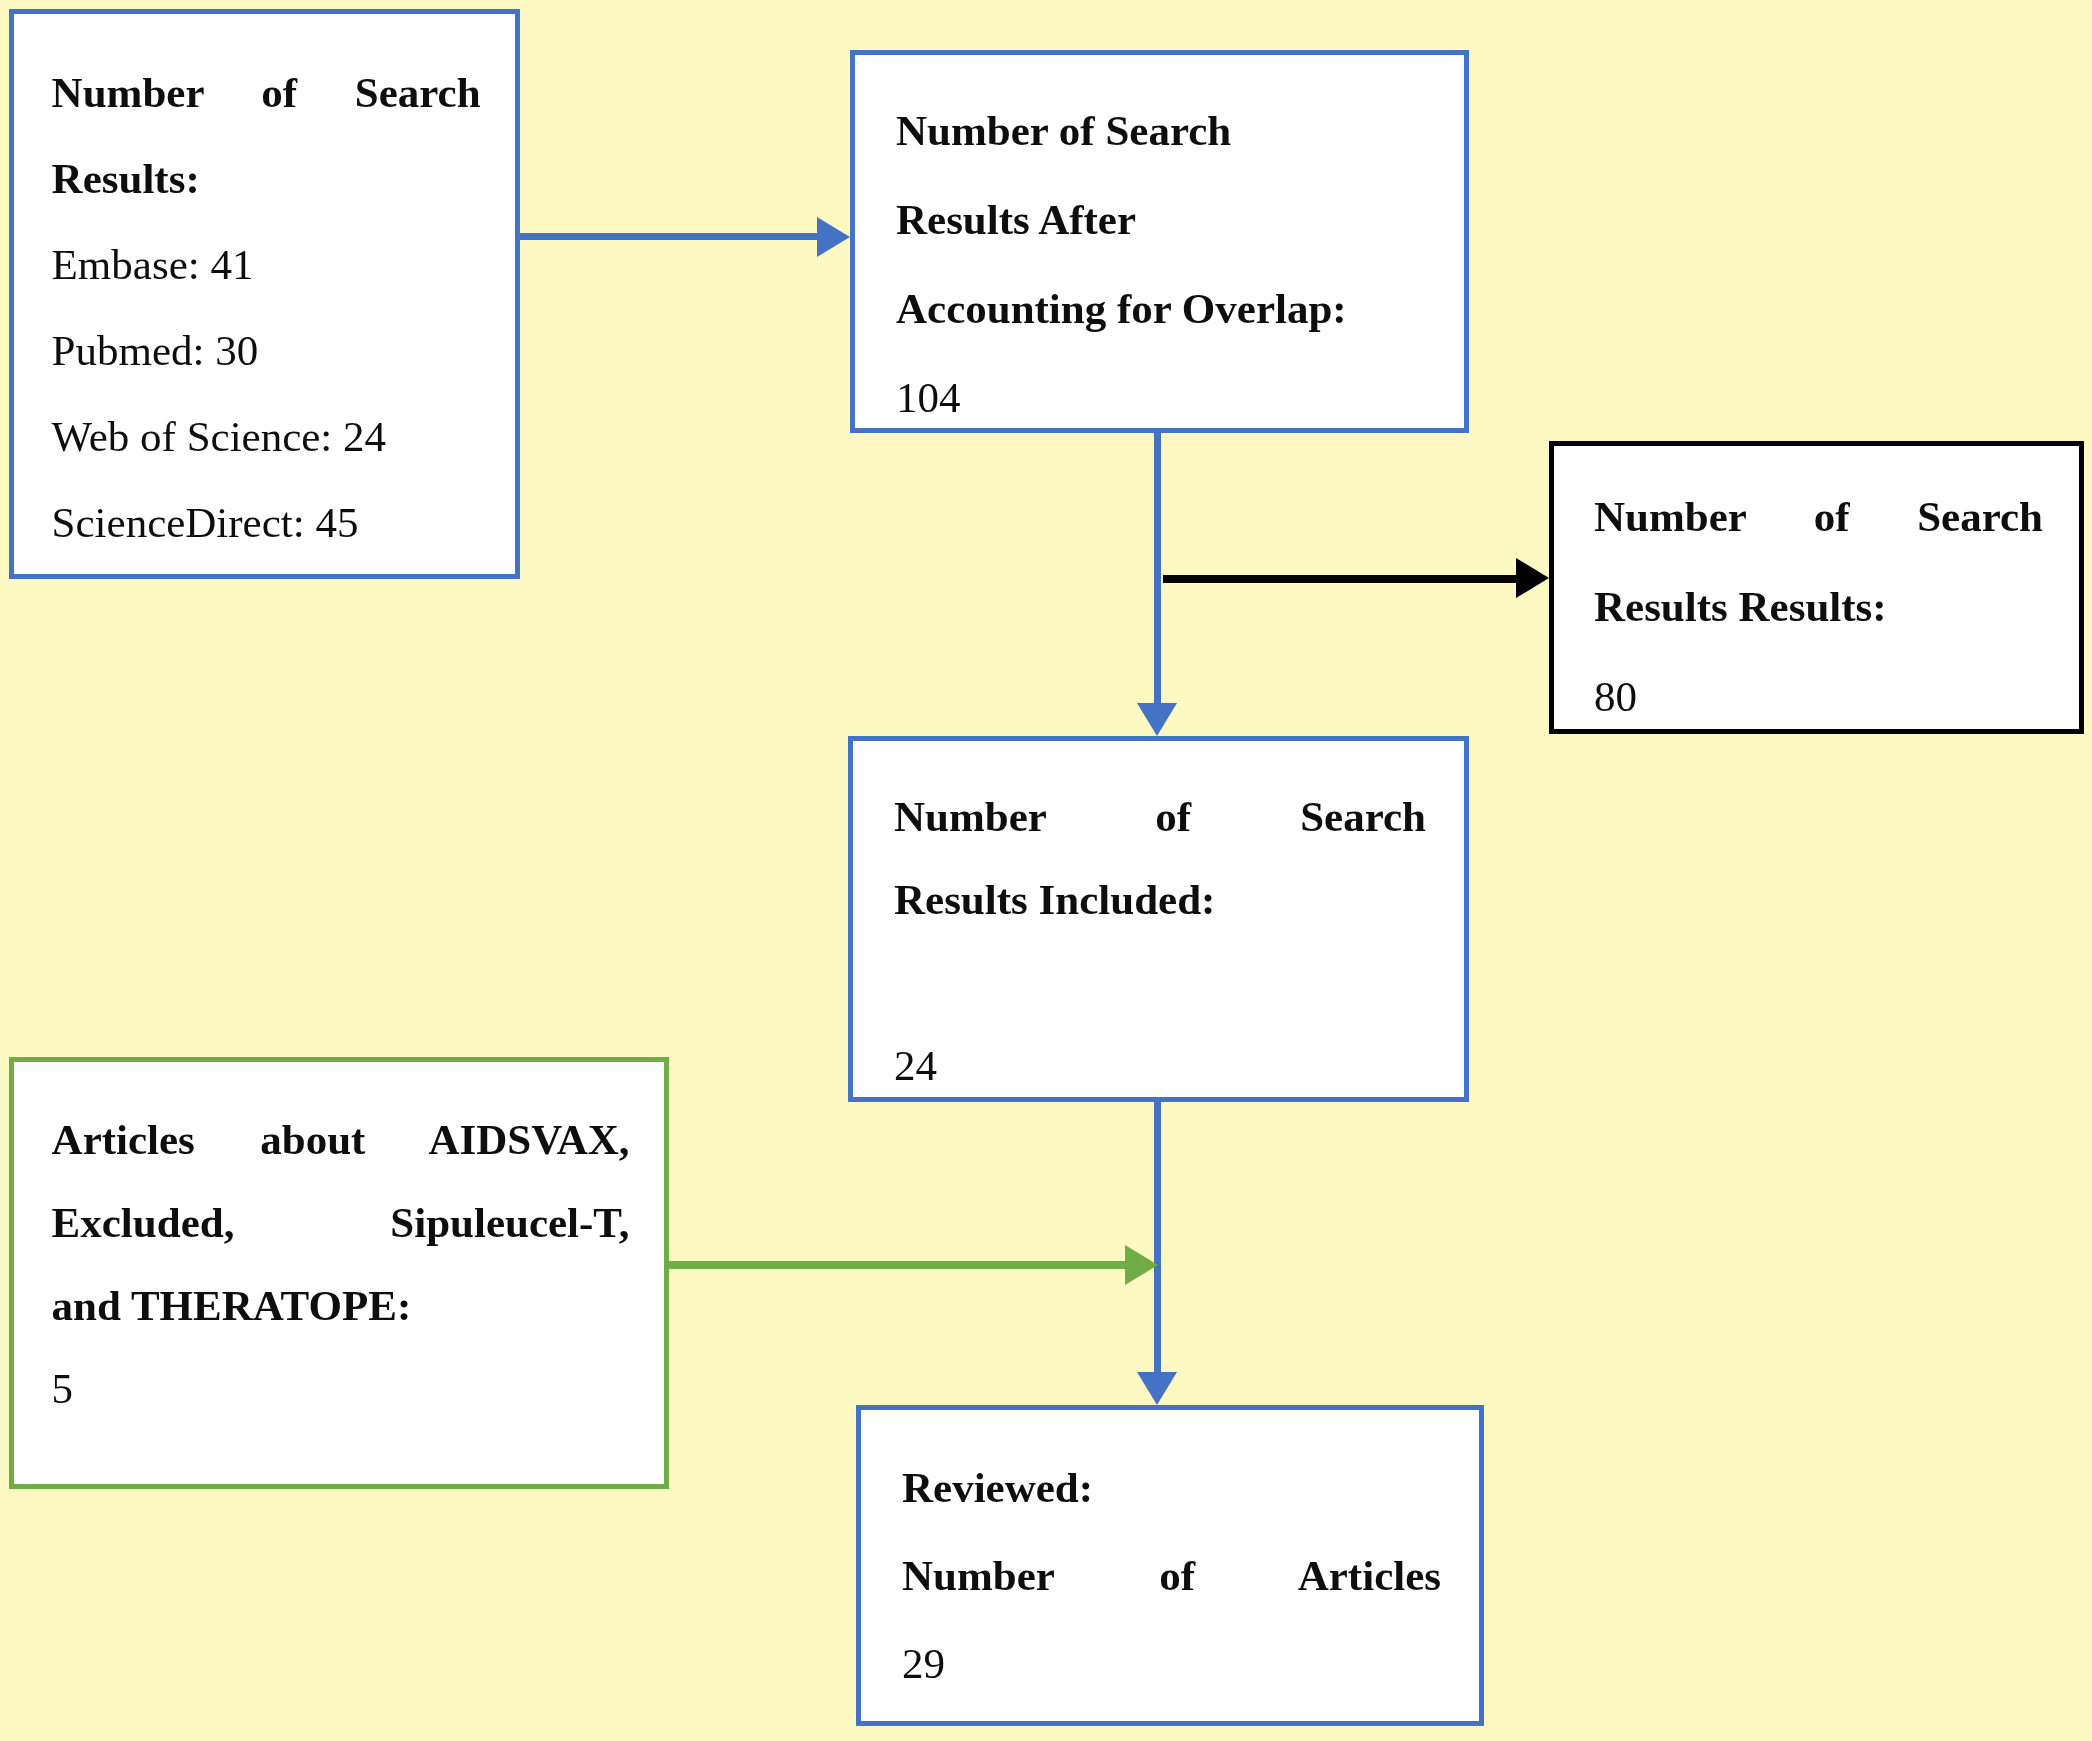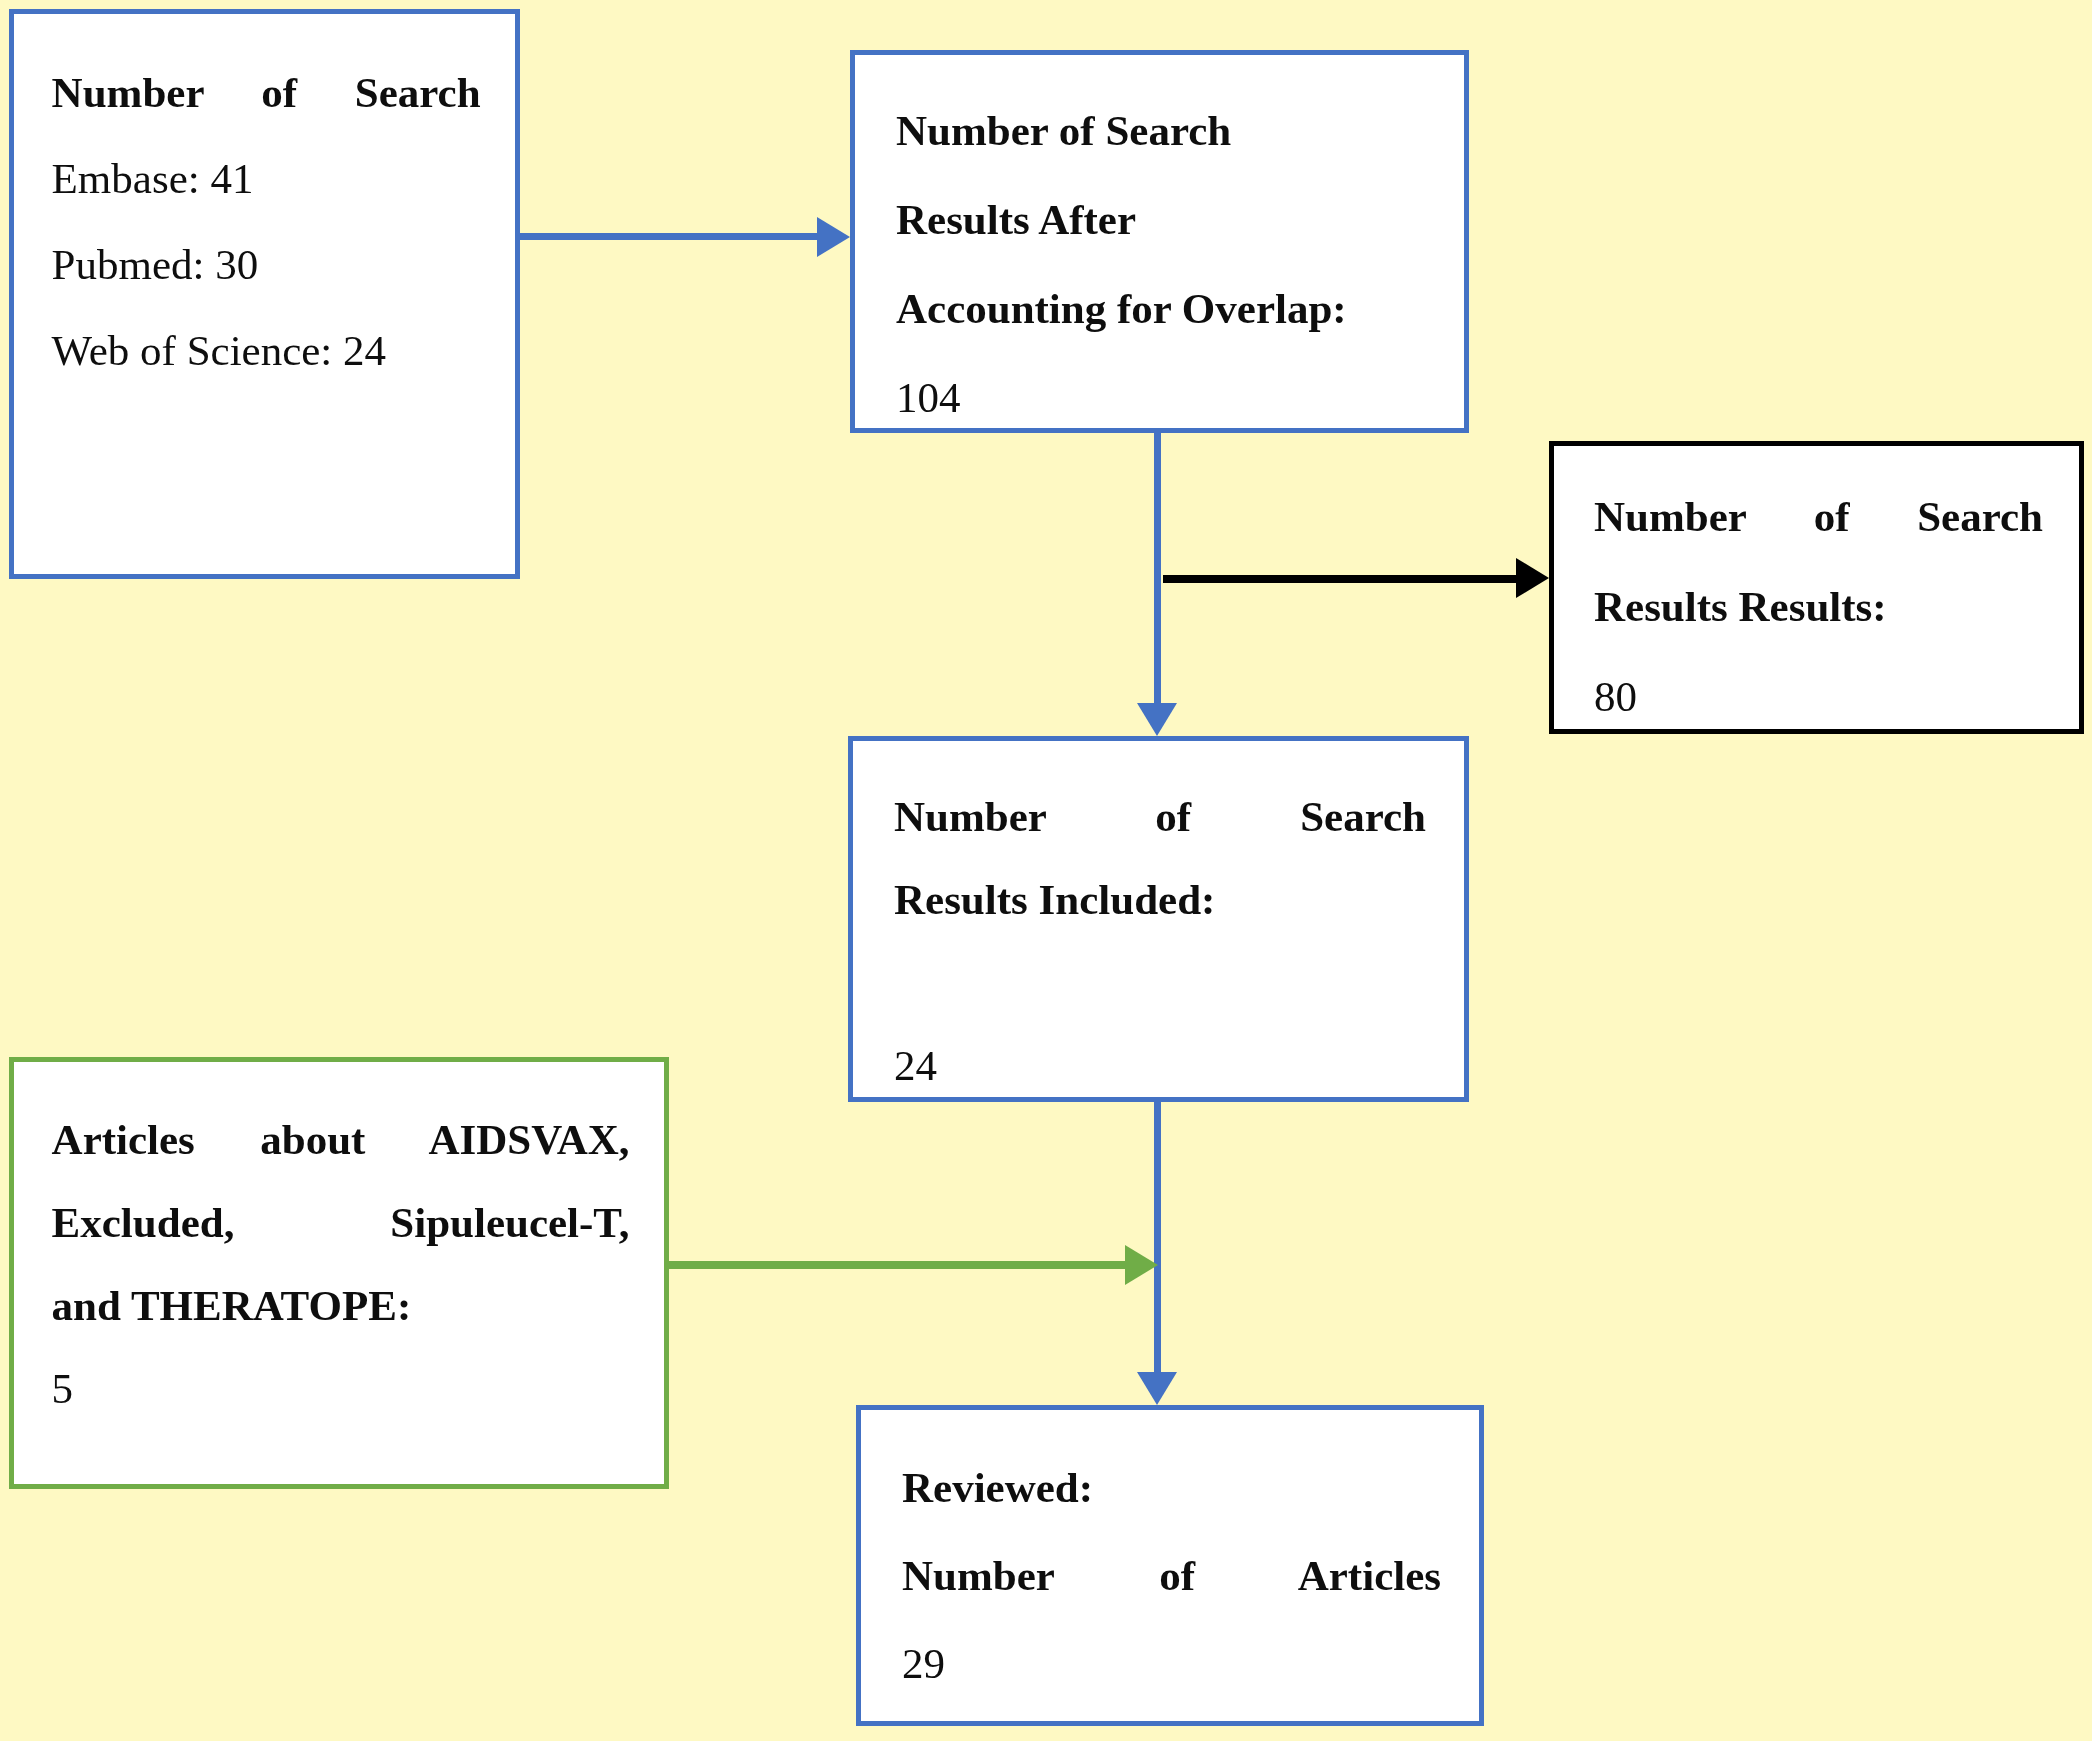--- a/index.html
+++ b/index.html
@@ -31,23 +31,25 @@
   .head-right { width: 0; height: 0; border-top: 20px solid transparent; border-bottom: 20px solid transparent; }
   .head-down  { width: 0; height: 0; border-left: 20px solid transparent; border-right: 20px solid transparent; }
 </style>
 </head>
 <body>
 
 <div id="canvas">
 
   <div class="box blue pad1" style="left:8.6px; top:8.6px; width:511px; height:570px;">
     <div class="line bold just">Number of Search</div>
+    <div class="line bold">Results:</div>
     <div class="line">Embase: 41</div>
     <div class="line">Pubmed: 30</div>
     <div class="line">Web of Science: 24</div>
+    <div class="line">ScienceDirect: 45</div>
   </div>
 
   <div>
     <div class="arrow-part hline" style="left:520px; top:233px; width:299px; background:#4472C4;"></div>
     <div class="arrow-part head-right" style="left:817px; top:217px; border-left:33px solid #4472C4;"></div>
   </div>
 
   <div class="box blue pad2" style="left:850px; top:50px; width:619px; height:383px;">
     <div class="line bold" style="line-height:89px;">Number of Search</div>
     <div class="line bold" style="line-height:89px;">Results After</div>

